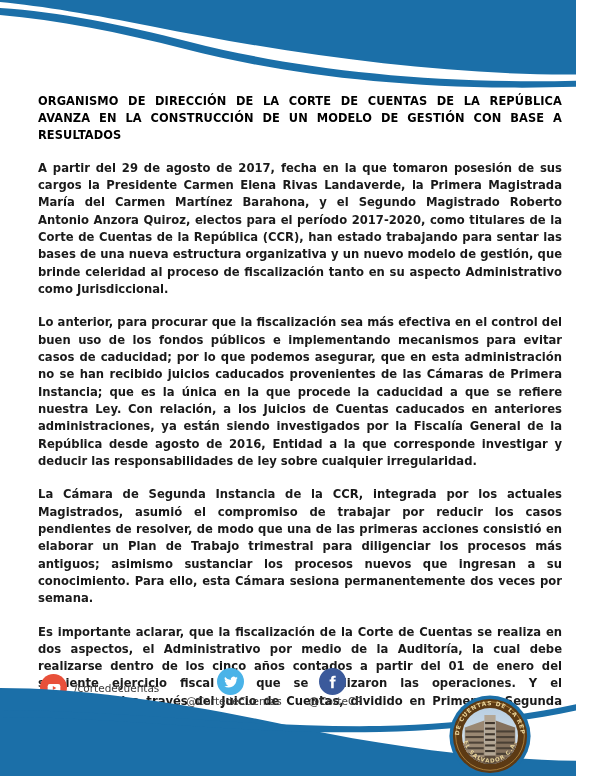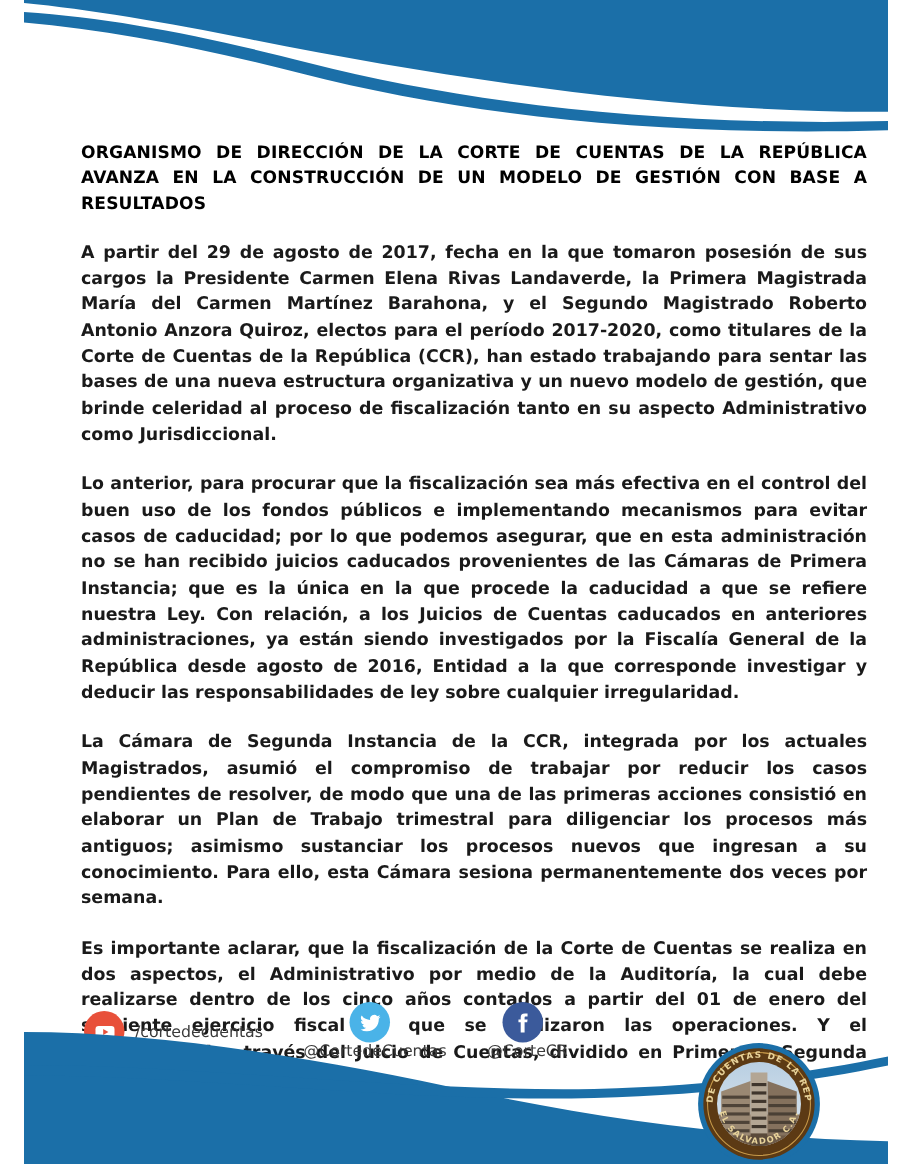--- a/index.html
+++ b/index.html
@@ -9,21 +9,20 @@
   }
   body {
     font-family: "DejaVu Sans", sans-serif;
   }
   .page {
     position: relative;
     width: 576px;
     height: 776px;
     background: #ffffff;
     overflow: hidden;
-    margin-left: 16px;
   }
 
   
   .header-wave {
     position: absolute;
     top: 0;
     left: 0;
     width: 600px;
     height: 110px;
     pointer-events: none;

